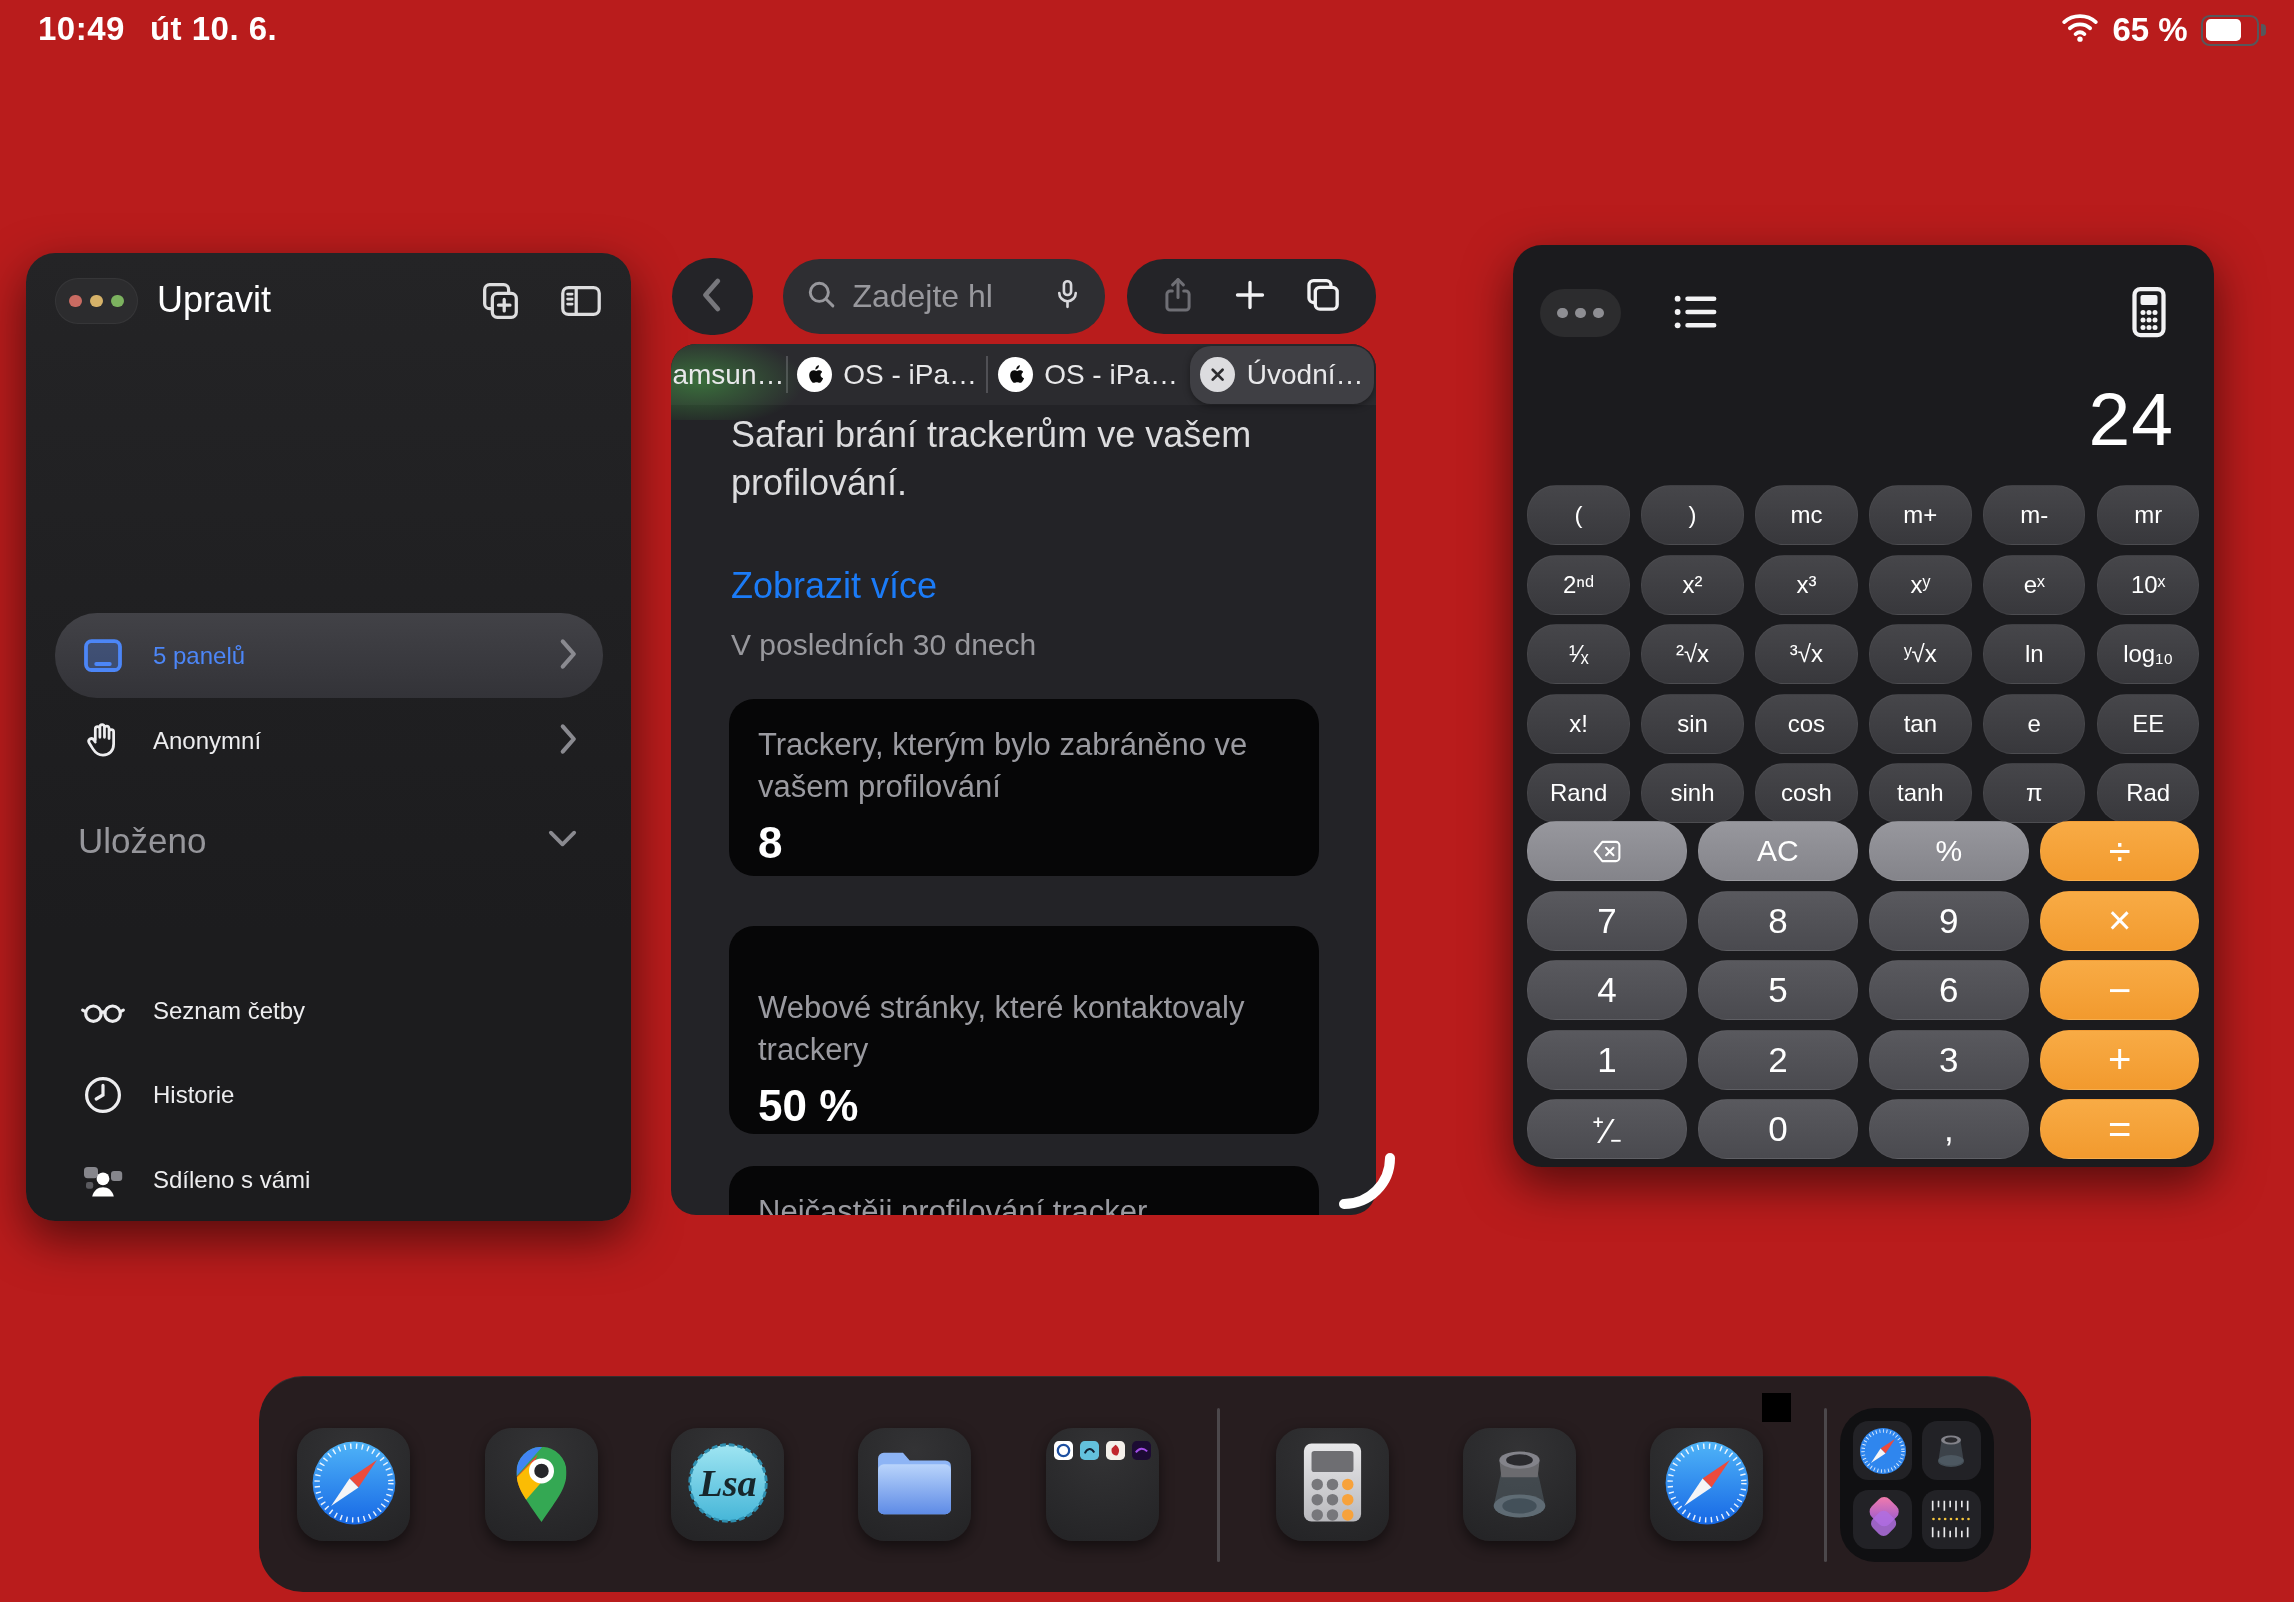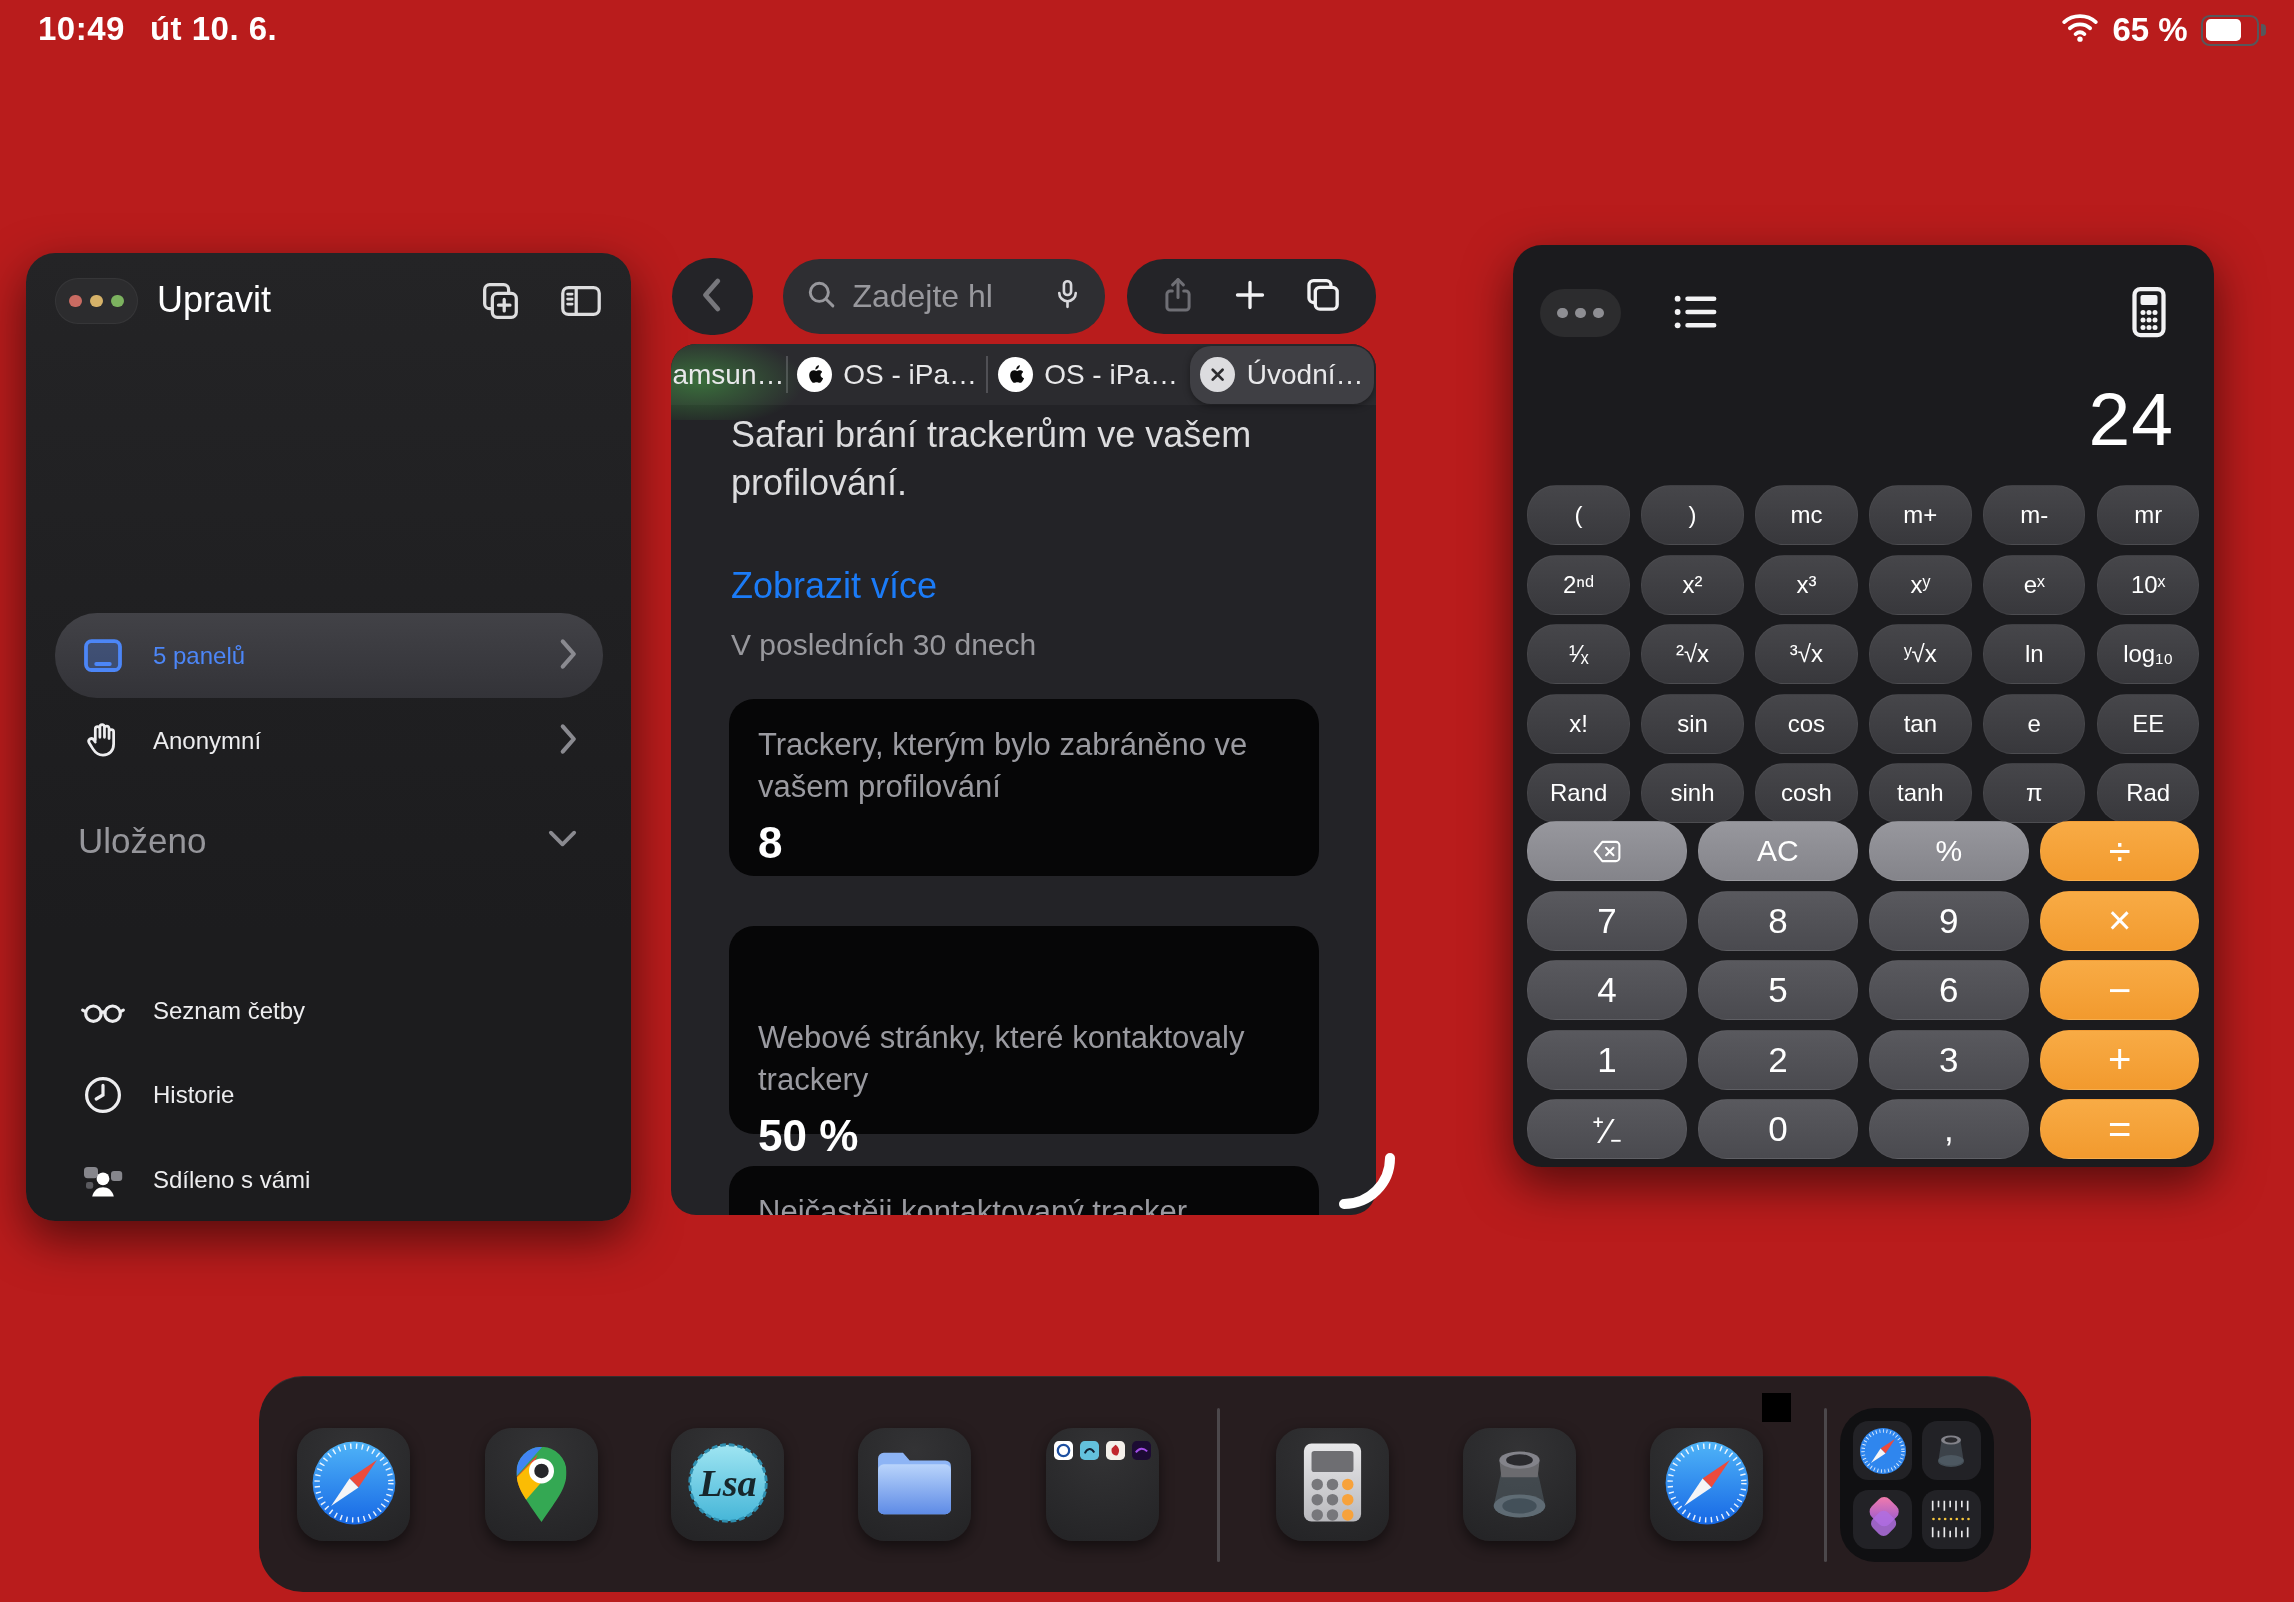--- a/index.html
+++ b/index.html
@@ -292,26 +292,26 @@
     </div>
 
     <div class="abs headline">Safari brání trackerům ve vašem profilování.</div>
     <div class="abs showmore">Zobrazit více</div>
     <div class="abs period">V posledních 30 dnech</div>
 
     <div class="abs pcard" style="top:355px;height:177px;">
       <div class="t">Trackery, kterým bylo zabráněno ve vašem profilování</div>
       <div class="v">8</div>
     </div>
-    <div class="abs pcard" style="top:582px;height:208px;padding-top:91px;">
+    <div class="abs pcard" style="top:582px;height:208px;padding-top:61px;">
       <div class="t">Webové stránky, které kontaktovaly trackery</div>
       <div class="v">50 %</div>
     </div>
     <div class="abs pcard" style="top:822px;height:115px;padding-top:25px;">
-      <div class="t">Nejčastěji kontaktovaný tracker</div>
+      <div class="t">Nejčastěji profilování tracker</div>
     </div>
   </div>
 
   <div class="abs arc-handle">
     <svg width="60" height="60" viewBox="0 0 60 60" fill="none">
         <path d="M7 53 A46 46 0 0 0 53 7" stroke="#fff" stroke-width="10" stroke-linecap="round"></path>
       </svg>
   </div>
 
   <div class="abs win calc-win">

